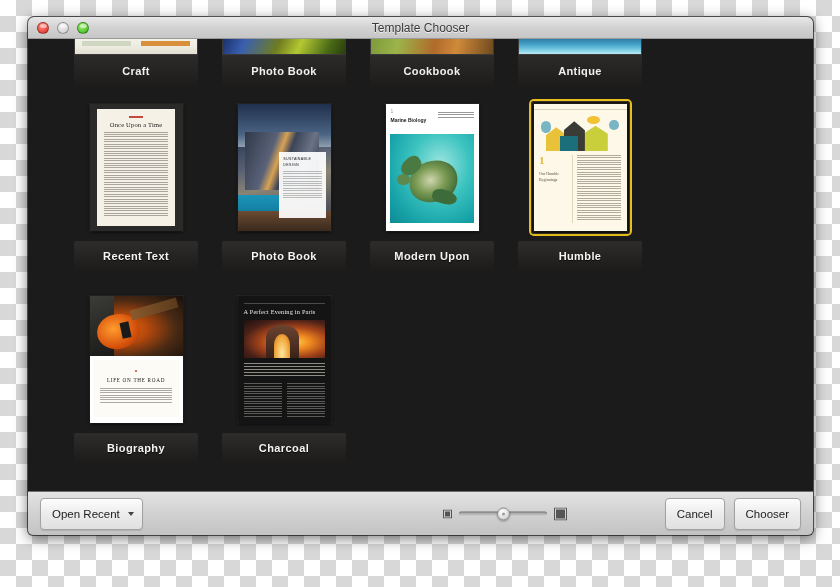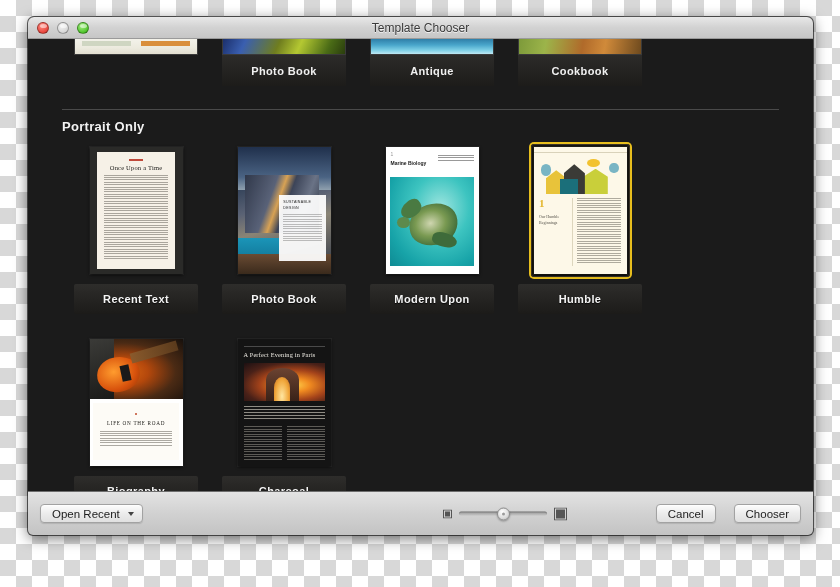--- a/index.html
+++ b/index.html
@@ -321,21 +321,21 @@
     background: linear-gradient(to bottom, #e3e3e3 0%, #d2d2d2 48%, #c3c3c3 100%);
     border-top: 1px solid #6e6e6e;
     display: flex;
     align-items: center;
     padding: 0 12px;
     gap: 0;
     position: relative;
   }
 
   .btn {
-    height: 19px;
+    height: 32px;
     border: 1px solid #a2a2a2;
     border-radius: 4px;
     background: linear-gradient(to bottom, #fdfdfd, #ececec 50%, #e0e0e0);
     font-size: 11.5px;
     color: #1d1d1d;
     display: inline-flex;
     align-items: center;
     justify-content: center;
     padding: 0 11px;
     box-shadow: 0 1px 0 rgba(255,255,255,.7) inset, 0 1px 1px rgba(0,0,0,.12);
@@ -372,59 +372,57 @@
     margin-left: -6.5px; margin-top: -6.5px;
     border-radius: 50%;
     background: radial-gradient(circle at 40% 32%, #ffffff, #dcdcdc 60%, #b4b4b4);
     border: 1px solid #8d8d8d;
     box-shadow: 0 1px 2px rgba(0,0,0,.3);
   }
   .knob::after {
     content:""; position:absolute; left:4px; top:4px;
     width:3px; height:3px; border-radius:50%; background:#9b9b9b;
   }
-  .right-btns { margin-left: auto; display: flex; gap: 18px; }
+  .right-btns { margin-left: auto; display: flex; gap: 9px; }
 </style>
 </head>
 <body>
 
 <div class="window">
 
   <div class="titlebar">
     <div class="traffic">
       <div class="light close"></div>
       <div class="light minimize"></div>
       <div class="light zoom"></div>
     </div>
     <div class="title-text">Template Chooser</div>
   </div>
 
   <div class="browser">
 
     <div class="row-clipped">
       <div class="clip-cell">
         <div class="clip-thumb img-craft"></div>
+        <div class="clip-label">Craft</div>
       </div>
       <div class="clip-cell">
         <div class="clip-thumb img-photobook"></div>
         <div class="clip-label">Photo Book</div>
       </div>
       <div class="clip-cell">
+        <div class="clip-thumb img-cookbook"></div>
+        <div class="clip-label">Cookbook</div>
+      </div>
+      <div class="clip-cell">
         <div class="clip-thumb img-antique"></div>
         <div class="clip-label">Antique</div>
       </div>
-      <div class="clip-cell">
-        <div class="clip-thumb img-cookbook"></div>
-        <div class="clip-label">Cookbook</div>
-      </div>
     </div>
 
-    <div class="section-head">
-      <div class="section-title">Portrait Only</div>
-    </div>
 
     <div class="grid">
 
       <div class="cell">
         <div class="thumb-wrap">
           <div class="thumb t-classic">
             <div class="page">
               <div class="mini-red"></div>
               <div class="head">Once Upon a Time</div>
               <div class="lines">

